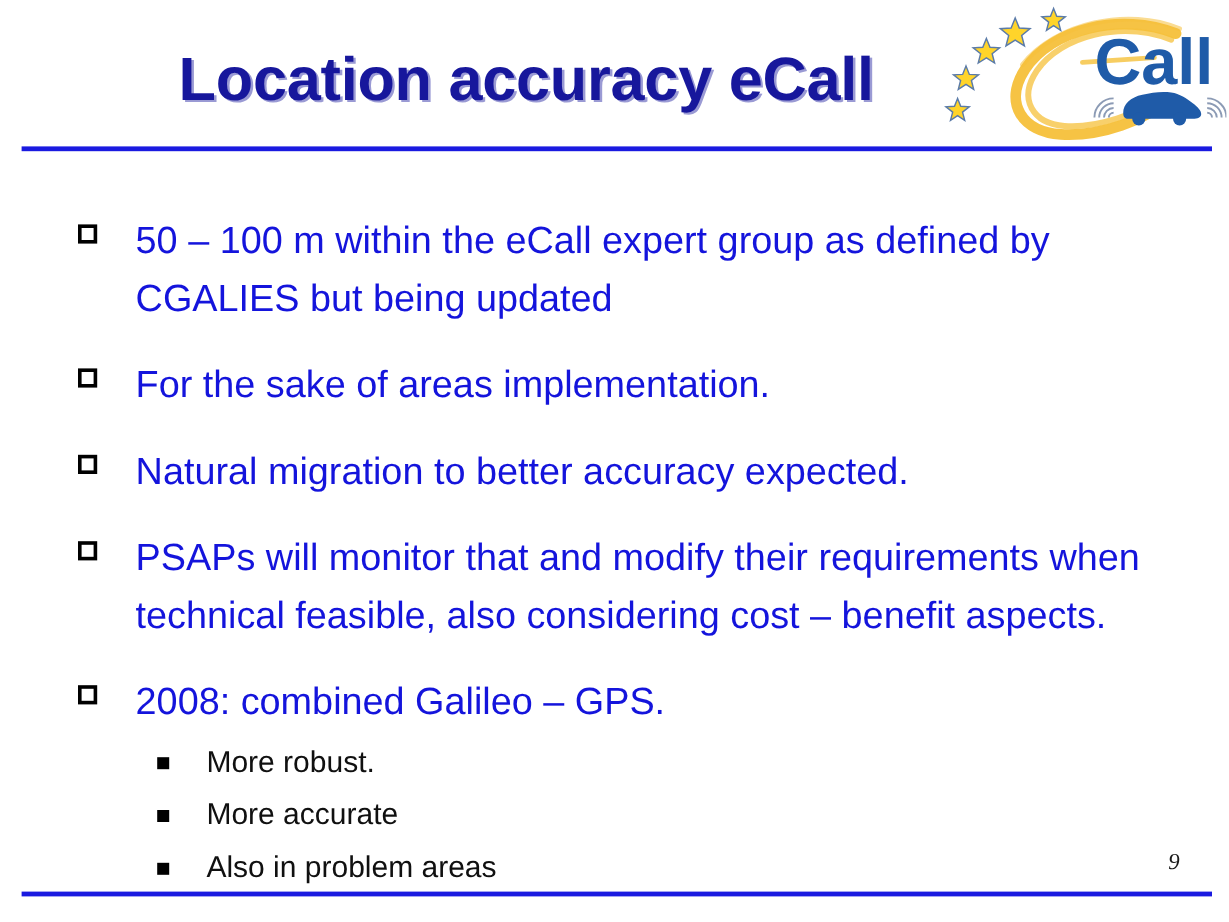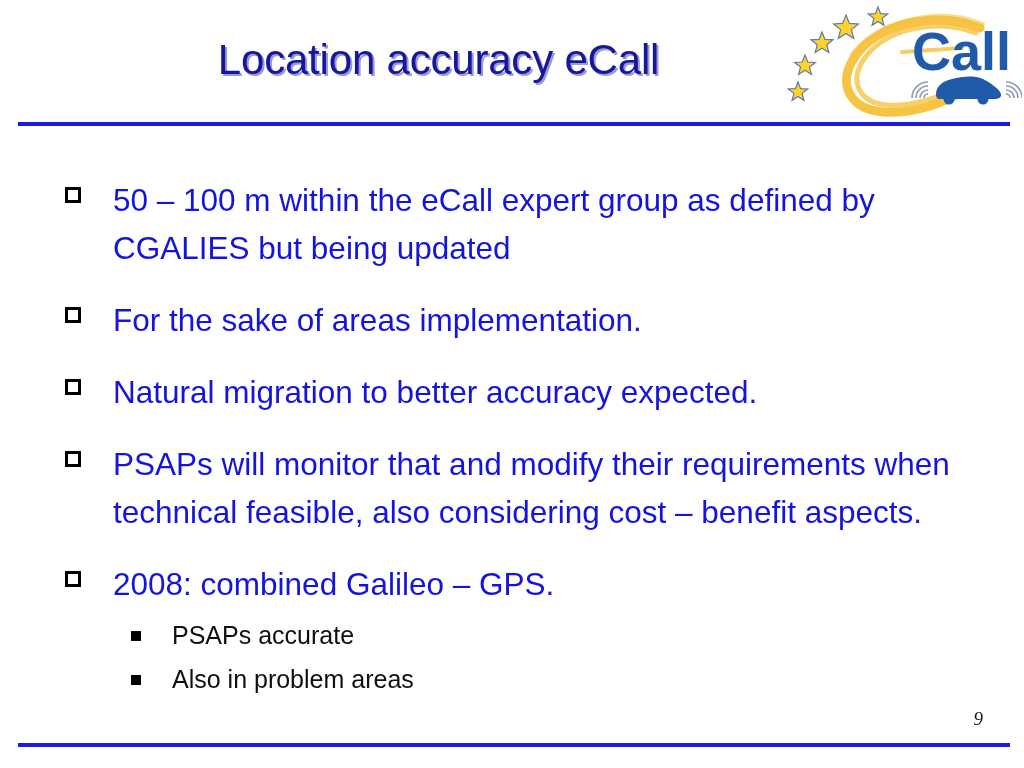--- a/index.html
+++ b/index.html
@@ -19,22 +19,22 @@
     overflow: hidden;
   }
 
   
   .slide-title {
     position: absolute;
     left: 0;
     top: 36px;
     width: 877px;
     text-align: center;
-    font-size: 42px;
-    font-weight: normal;
+    font-size: 51px;
+    font-weight: bold;
     color: #17179c;
     letter-spacing: -0.2px;
     text-shadow: 2px 2px 0 #9a9ad4;
     white-space: nowrap;
   }
 
   
   .rule {
     position: absolute;
     left: 18px;
@@ -216,21 +216,25 @@
       <span class="marker">
         <span class="shadow"></span>
           <span class="box"></span>
       </span>
       <span>2008: combined Galileo – GPS.</span>
     </div>
 
     <div class="sub-list">
       <div class="bullet-l2">
         <span class="marker-sq"></span>
-        <span>PSAPs accurate</span>
+        <span>More robust.</span>
+      </div>
+      <div class="bullet-l2">
+        <span class="marker-sq"></span>
+        <span>More accurate</span>
       </div>
       <div class="bullet-l2">
         <span class="marker-sq"></span>
         <span>Also in problem areas</span>
       </div>
     </div>
 
   </div>
 
   <div class="page-number">9</div>

